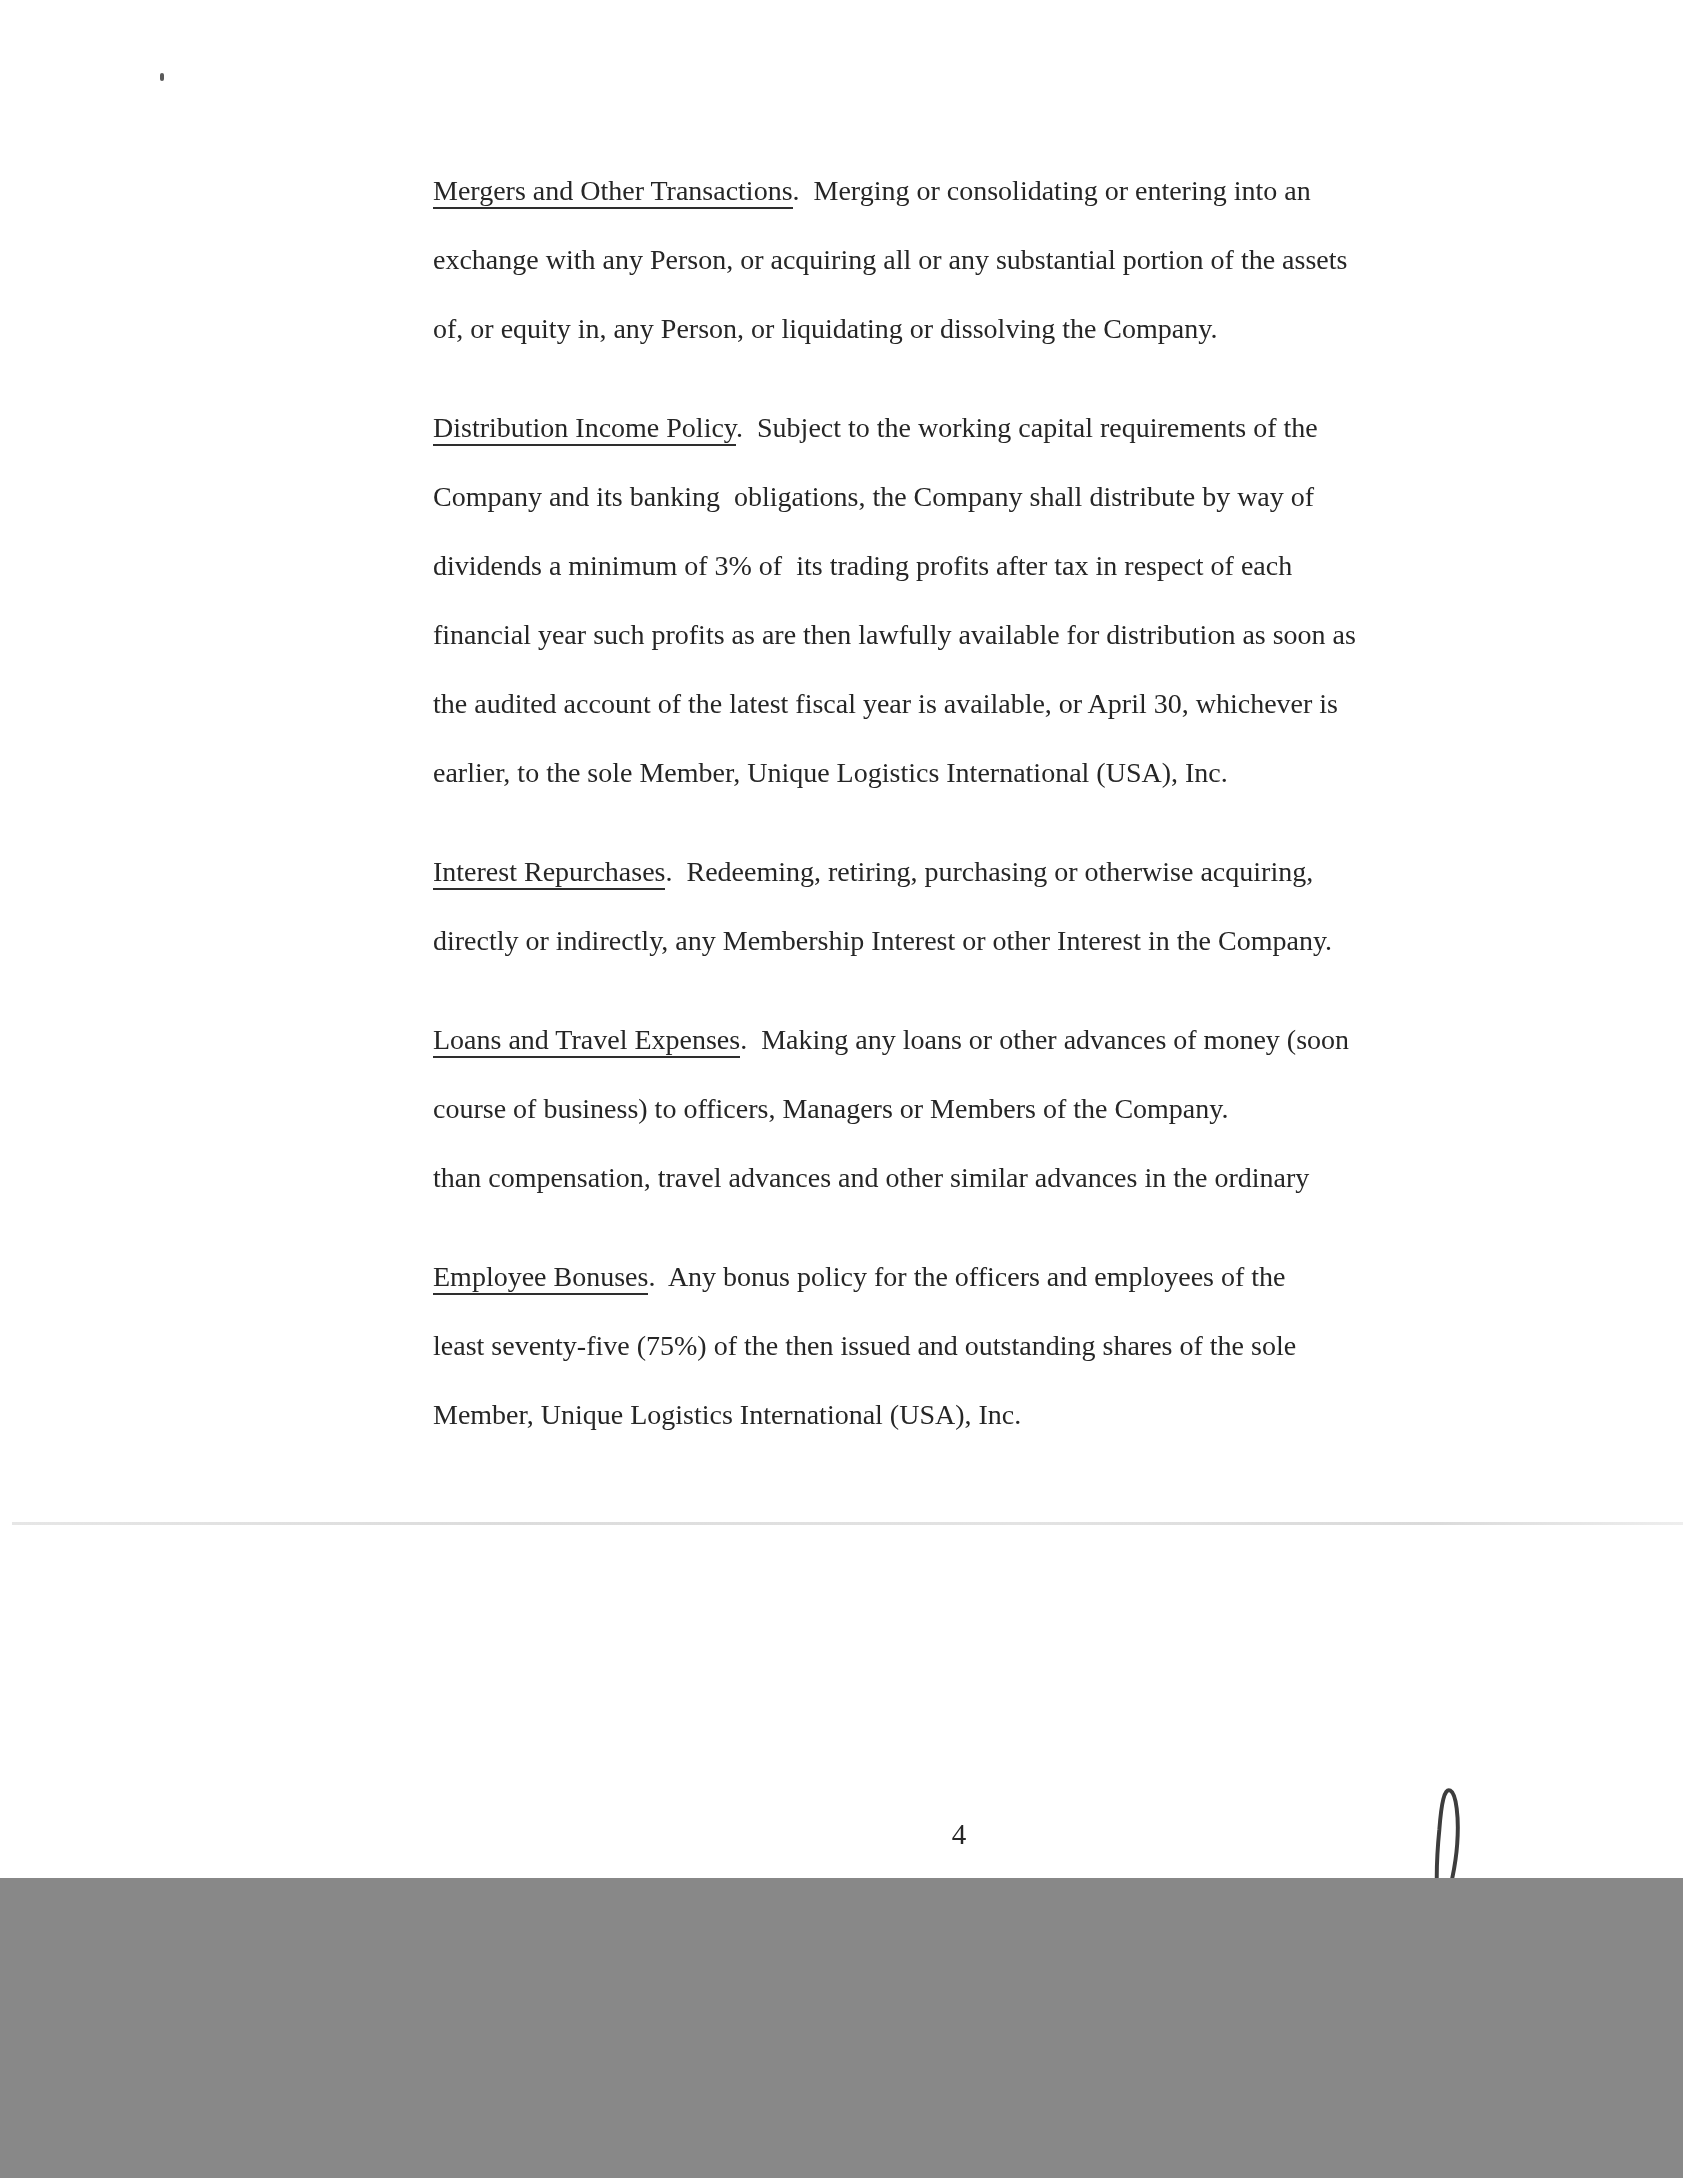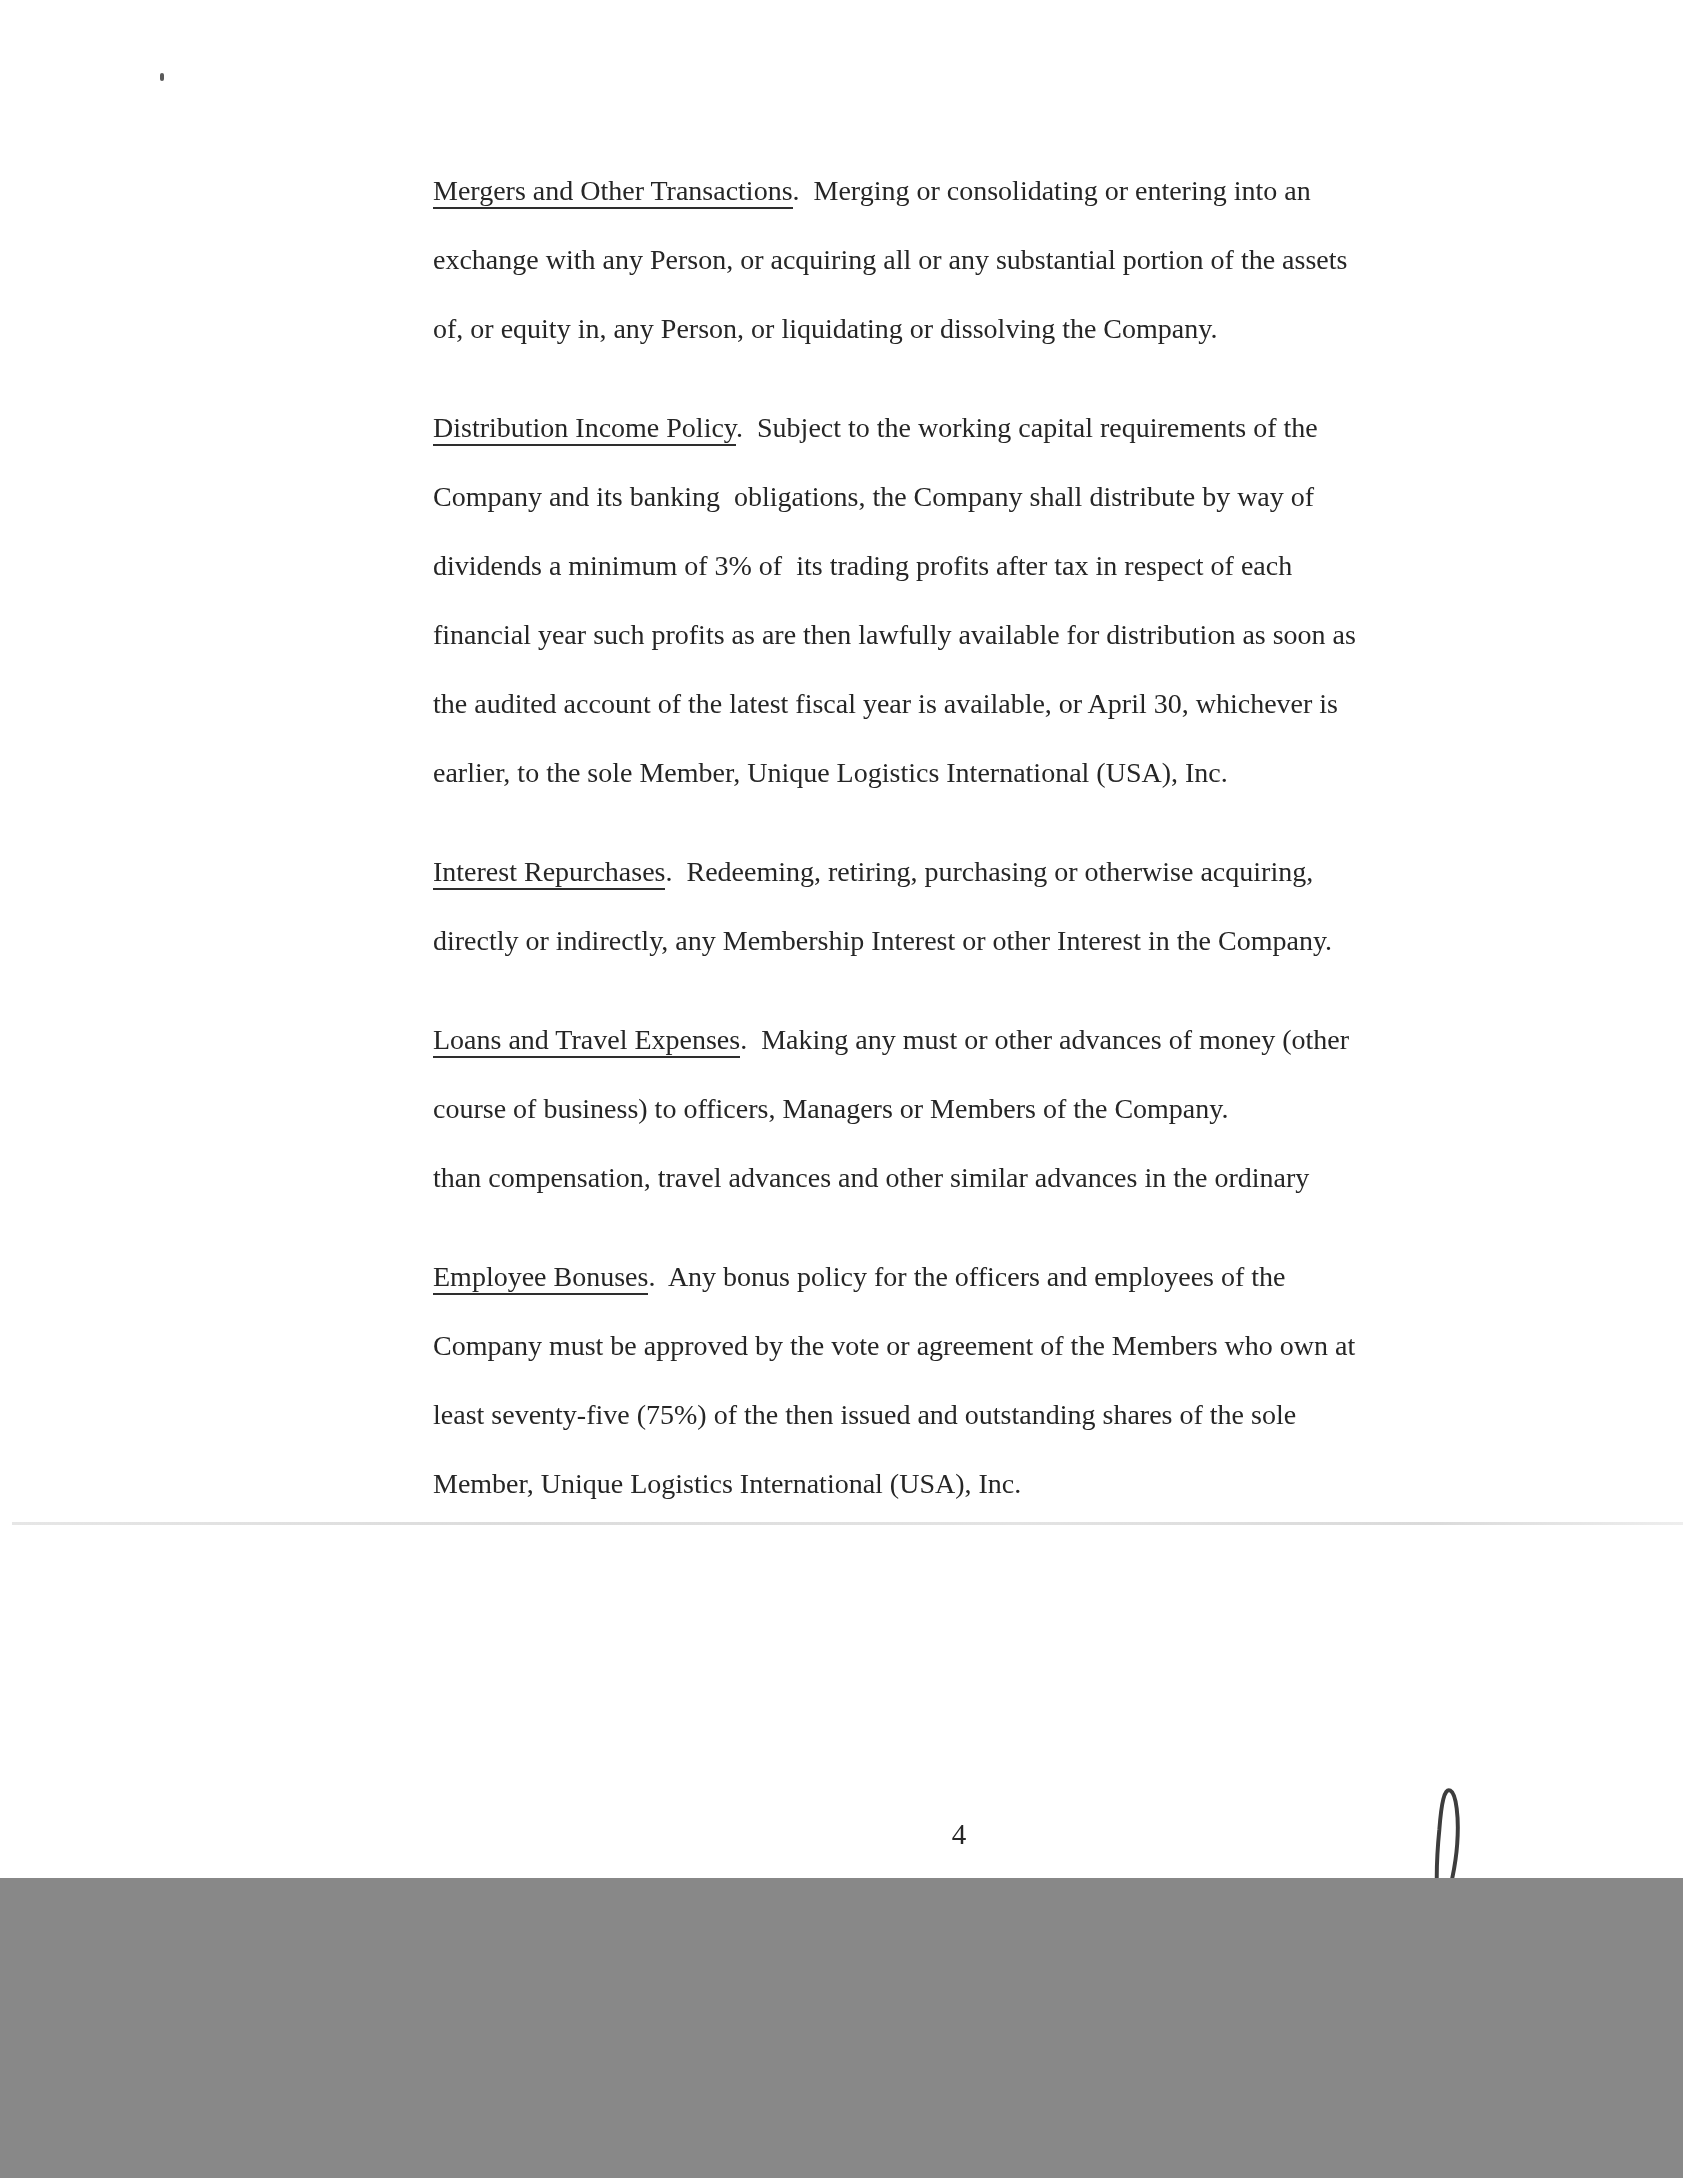--- a/index.html
+++ b/index.html
@@ -89,27 +89,26 @@
         <div class="line">dividends a minimum of 3% of  its trading profits after tax in respect of each</div>
         <div class="line">financial year such profits as are then lawfully available for distribution as soon as</div>
         <div class="line">the audited account of the latest fiscal year is available, or April 30, whichever is</div>
         <div class="line">earlier, to the sole Member, Unique Logistics International (USA), Inc.</div>
       </div>
       <div class="para">
         <div class="line"><span class="heading">Interest Repurchases</span><span>.  </span><span>Redeeming, retiring, purchasing or otherwise acquiring,</span></div>
         <div class="line">directly or indirectly, any Membership Interest or other Interest in the Company.</div>
       </div>
       <div class="para">
-        <div class="line"><span class="heading">Loans and Travel Expenses</span><span>.  </span><span>Making any must or other advances of money (other</span></div>
+        <div class="line"><span class="heading">Loans and Travel Expenses</span><span>.  </span><span>Making any loans or other advances of money (soon</span></div>
         <div class="line">course of business) to officers, Managers or Members of the Company.</div>
         <div class="line">than compensation, travel advances and other similar advances in the ordinary</div>
       </div>
       <div class="para">
         <div class="line"><span class="heading">Employee Bonuses</span><span>.  </span><span>Any bonus policy for the officers and employees of the</span></div>
-        <div class="line">Company must be approved by the vote or agreement of the Members who own at</div>
         <div class="line">least seventy-five (75%) of the then issued and outstanding shares of the sole</div>
         <div class="line">Member, Unique Logistics International (USA), Inc.</div>
       </div>
     </div>
 
   <div class="scan-line"></div>
 
   <div class="pagenum">4</div>
 
   <svg class="signature" viewBox="0 0 200 290" fill="none" xmlns="http://www.w3.org/2000/svg">

